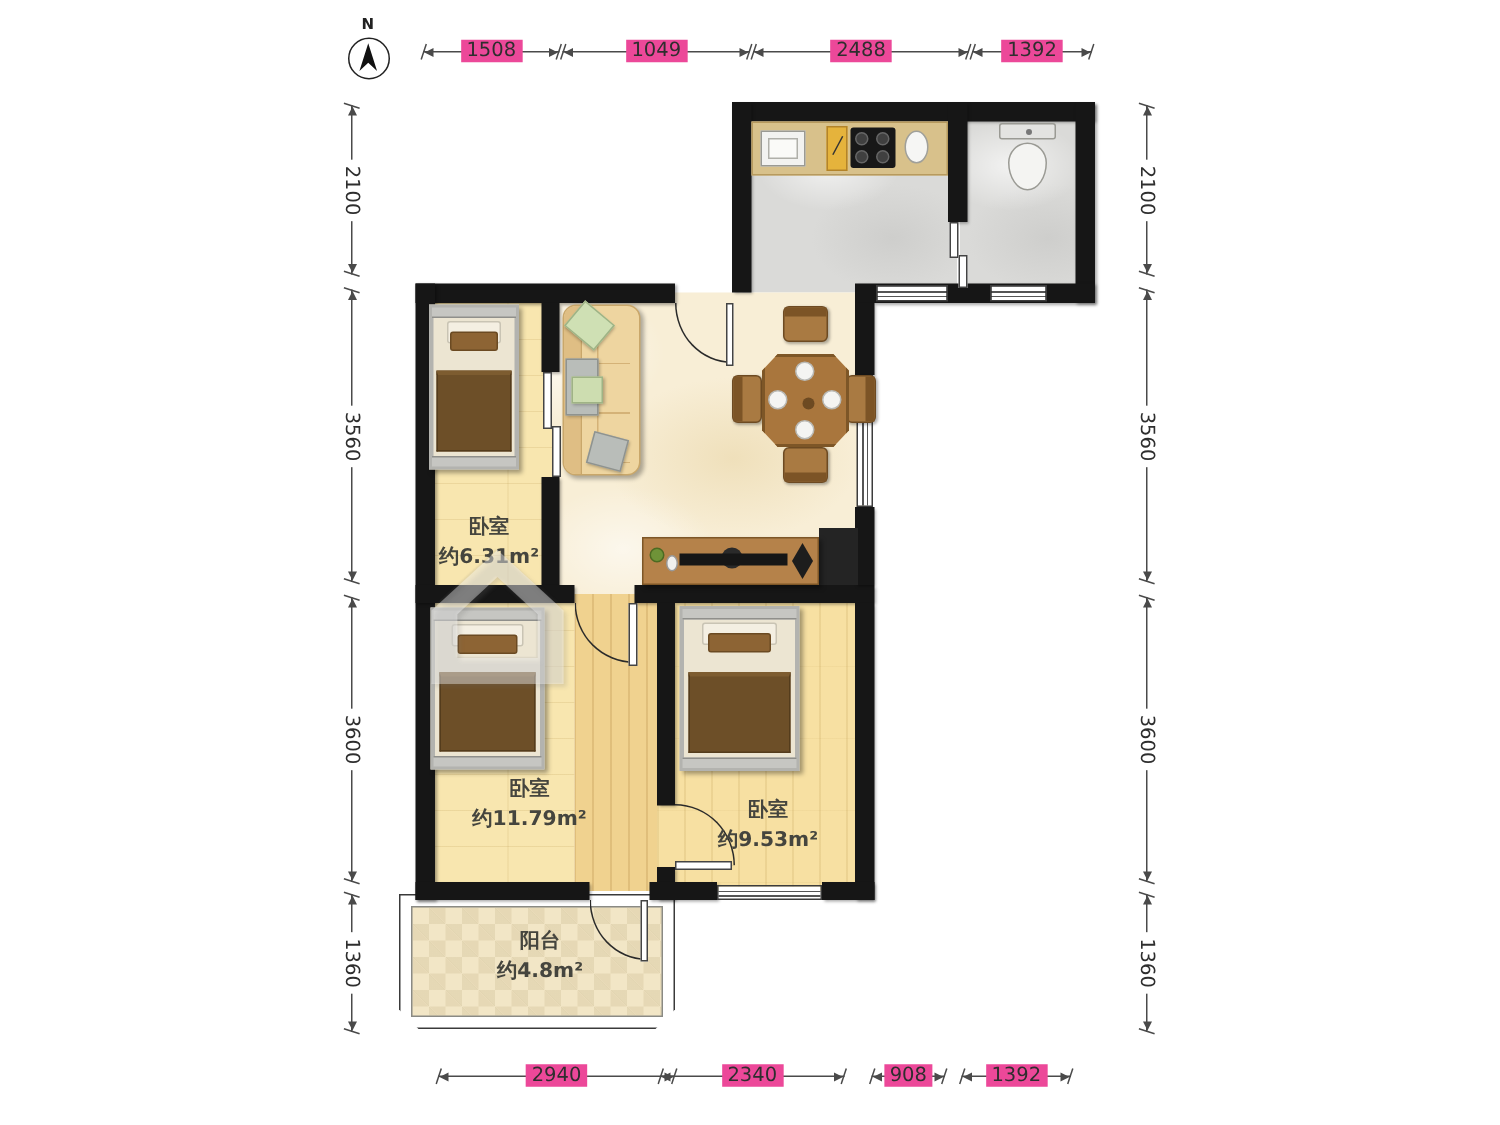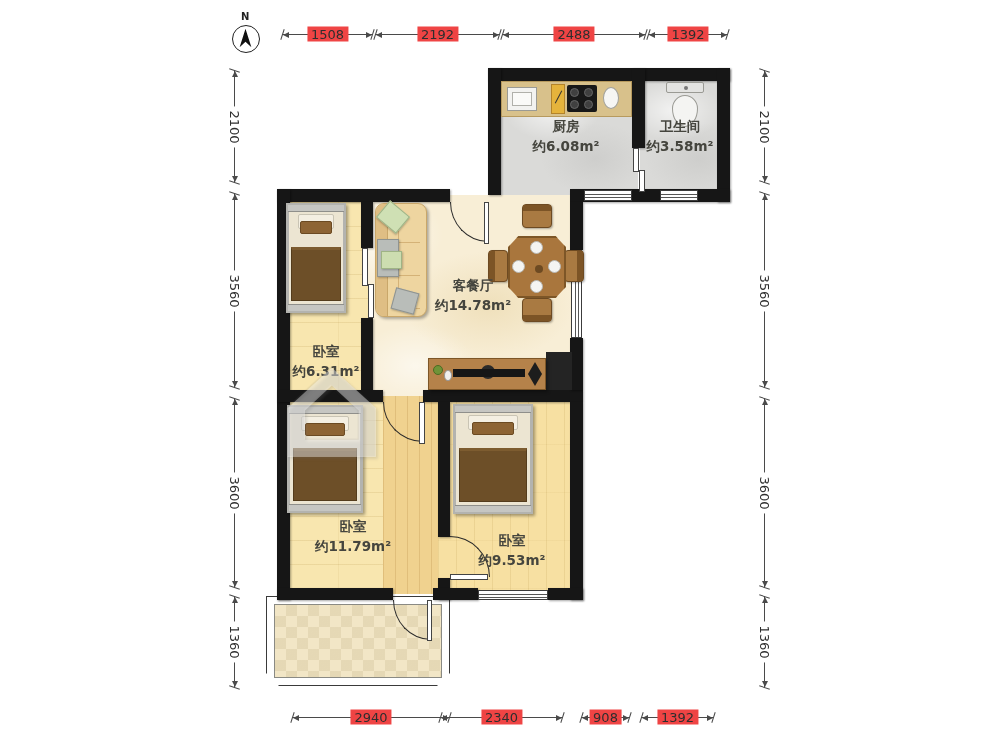--- a/index.html
+++ b/index.html
@@ -72,21 +72,21 @@
   .dimh .tk{top:3px;width:1px;height:11px;background:#4a4a4a;transform:rotate(18deg);}
   .dimh .tk.l{left:0;} .dimh .tk.r{right:0;}
   .dimv .tk{left:3px;height:1px;width:11px;background:#4a4a4a;transform:rotate(18deg);}
   .dimv .tk.t{top:0;} .dimv .tk.b{bottom:0;}
   .dimh .ah{top:6px;width:0;height:0;border:3px solid transparent;}
   .dimh .ah.l{left:1px;border-left:0;border-right:6px solid #4a4a4a;}
   .dimh .ah.r{right:1px;border-right:0;border-left:6px solid #4a4a4a;}
   .dimv .ah{left:6px;width:0;height:0;border:3px solid transparent;}
   .dimv .ah.t{top:1px;border-top:0;border-bottom:6px solid #4a4a4a;}
   .dimv .ah.b{bottom:1px;border-bottom:0;border-top:6px solid #4a4a4a;}
-  .dimh span{left:50%;top:8px;transform:translate(-50%,-50%);background:#ef4444;padding:0 4px;
+  .dimh span{left:50%;top:8px;transform:translate(-50%,-50%);background:#ec4899;padding:0 4px;
              font-size:13px;color:#2e2e2e;white-space:nowrap;}
   .dimv span{left:8px;top:50%;transform:translate(-50%,-50%) rotate(90deg);background:#fff;padding:0 4px;
              font-size:13px;color:#2e2e2e;white-space:nowrap;}
 
   
   .compass-circle{width:28px;height:28px;border:1.5px solid #222;border-radius:50%;background:#fff;z-index:12;}
   .compass-needle{left:2px;top:2px;width:21px;height:21px;background:#111;
      clip-path:polygon(50% 4%,78% 92%,50% 66%,22% 92%);}
   .compass-n{z-index:12;font-size:10px;font-weight:700;color:#222;}
   .wm{z-index:20;pointer-events:none;color:rgba(255,255,255,.62);font-weight:700;
@@ -223,60 +223,52 @@
   <div class="plate" style="left:548px;top:260px;"></div>
 
   <div class="tvstand" style="left:428px;top:358px;width:118px;height:32px;">
     <div style="left:4px;top:6px;width:10px;height:10px;border-radius:50%;background:#6f9338;border:1px solid #4d6a22;"></div>
     <div style="left:15px;top:11px;width:8px;height:11px;background:#f0f0ee;border:1px solid #999;border-radius:50%;"></div>
     <div style="left:52px;top:6px;width:14px;height:14px;border-radius:50%;background:#2a2a2a;"></div>
     <div style="left:24px;top:10px;width:72px;height:8px;background:#161616;"></div>
     <div style="left:99px;top:3px;width:14px;height:24px;background:#1d1d1d;clip-path:polygon(50% 0,100% 50%,50% 100%,0 50%);"></div>
   </div>
 
-  <div class="rlabel" style="left:516px;top:117px;width:100px;">
-    <div style="position:static;">厨房</div>
-    <div style="position:static;">约6.08m²</div>
-  </div>
-  <div class="rlabel" style="left:628px;top:117px;width:104px;">
-    <div style="position:static;">卫生间</div>
-    <div style="position:static;">约3.58m²</div>
-  </div>
-  <div class="rlabel" style="left:413px;top:276px;width:120px;">
-    <div style="position:static;">客餐厅</div>
-    <div style="position:static;">约14.78m²</div>
-  </div>
   <div class="rlabel" style="left:276px;top:342px;width:100px;">
     <div style="position:static;">卧室</div>
     <div style="position:static;">约6.31m²</div>
   </div>
   <div class="rlabel" style="left:303px;top:517px;width:100px;">
     <div style="position:static;">卧室</div>
     <div style="position:static;text-align:center;">约11.79m²</div>
   </div>
   <div class="rlabel" style="left:462px;top:531px;width:100px;">
     <div style="position:static;">卧室</div>
     <div style="position:static;">约9.53m²</div>
   </div>
+  <div class="rlabel" style="left:310px;top:618px;width:100px;">
+    <div style="position:static;">阳台</div>
+    <div style="position:static;">约4.8m²</div>
+  </div>
 
   <div class="dimh" style="left:282px;top:26px;width:91px;">
     <i class="ln"></i>
       <i class="tk l"></i>
       <i class="tk r"></i>
       <b class="ah l"></b>
       <b class="ah r"></b>
     <span>1508</span>
   </div>
   <div class="dimh" style="left:375px;top:26px;width:125px;">
     <i class="ln"></i>
       <i class="tk l"></i>
       <i class="tk r"></i>
       <b class="ah l"></b>
       <b class="ah r"></b>
-    <span>2192</span>
+    <span>1049</span>
   </div>
   <div class="dimh" style="left:502px;top:26px;width:144px;">
     <i class="ln"></i>
       <i class="tk l"></i>
       <i class="tk r"></i>
       <b class="ah l"></b>
       <b class="ah r"></b>
     <span>2488</span>
   </div>
   <div class="dimh" style="left:648px;top:26px;width:80px;">

